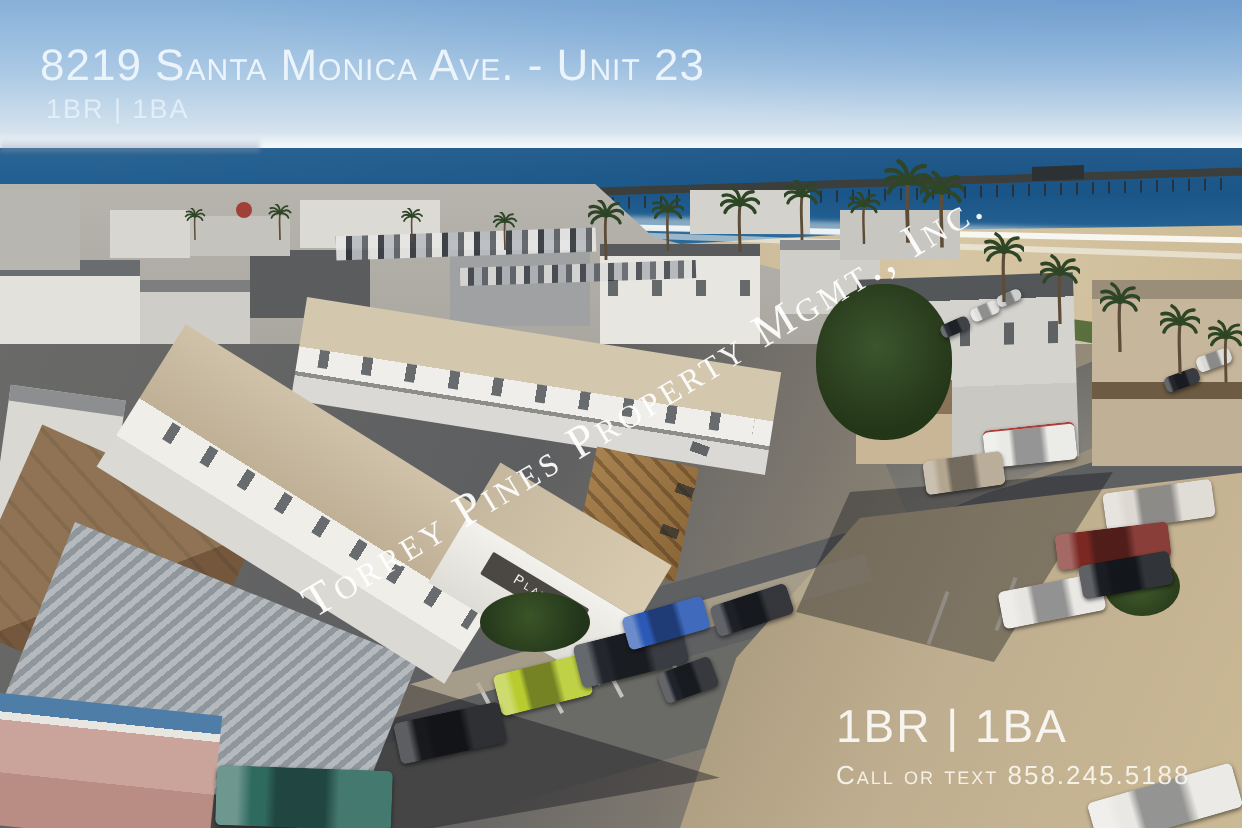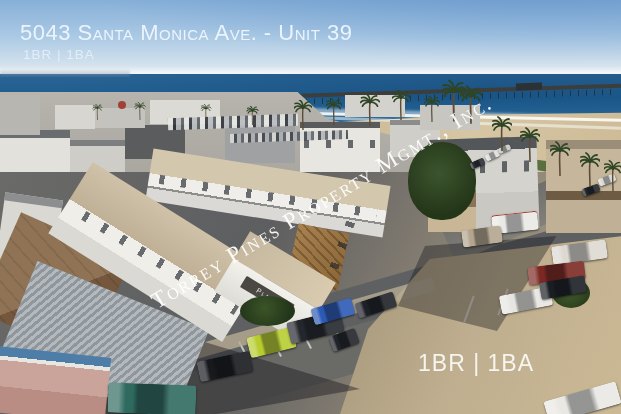--- a/index.html
+++ b/index.html
@@ -231,20 +231,21 @@
   <svg class="palm" style="left:200px;top:104px;width:12px;height:17px">
       <use href="#palmsym"></use>
     </svg>
   <svg class="palm" style="left:246px;top:106px;width:13px;height:19px">
       <use href="#palmsym"></use>
     </svg>
   <svg class="palm" style="left:92px;top:104px;width:11px;height:16px">
       <use href="#palmsym"></use>
     </svg>
 
-  <div class="abs title">5043 Santa Monica Ave. - Unit 39</div>
+  <div class="abs title">8219 Santa Monica Ave. - Unit 23</div>
   <div class="abs subtitle">1BR | 1BA</div>
   <div class="abs watermark">Torrey Pines Property Mgmt., Inc.</div>
   <div class="abs footer">
     <div class="bb">1BR | 1BA</div>
+    <div class="ct">Call or text 858.245.5188</div>
   </div>
 
 </div>
 
 </body></html>

